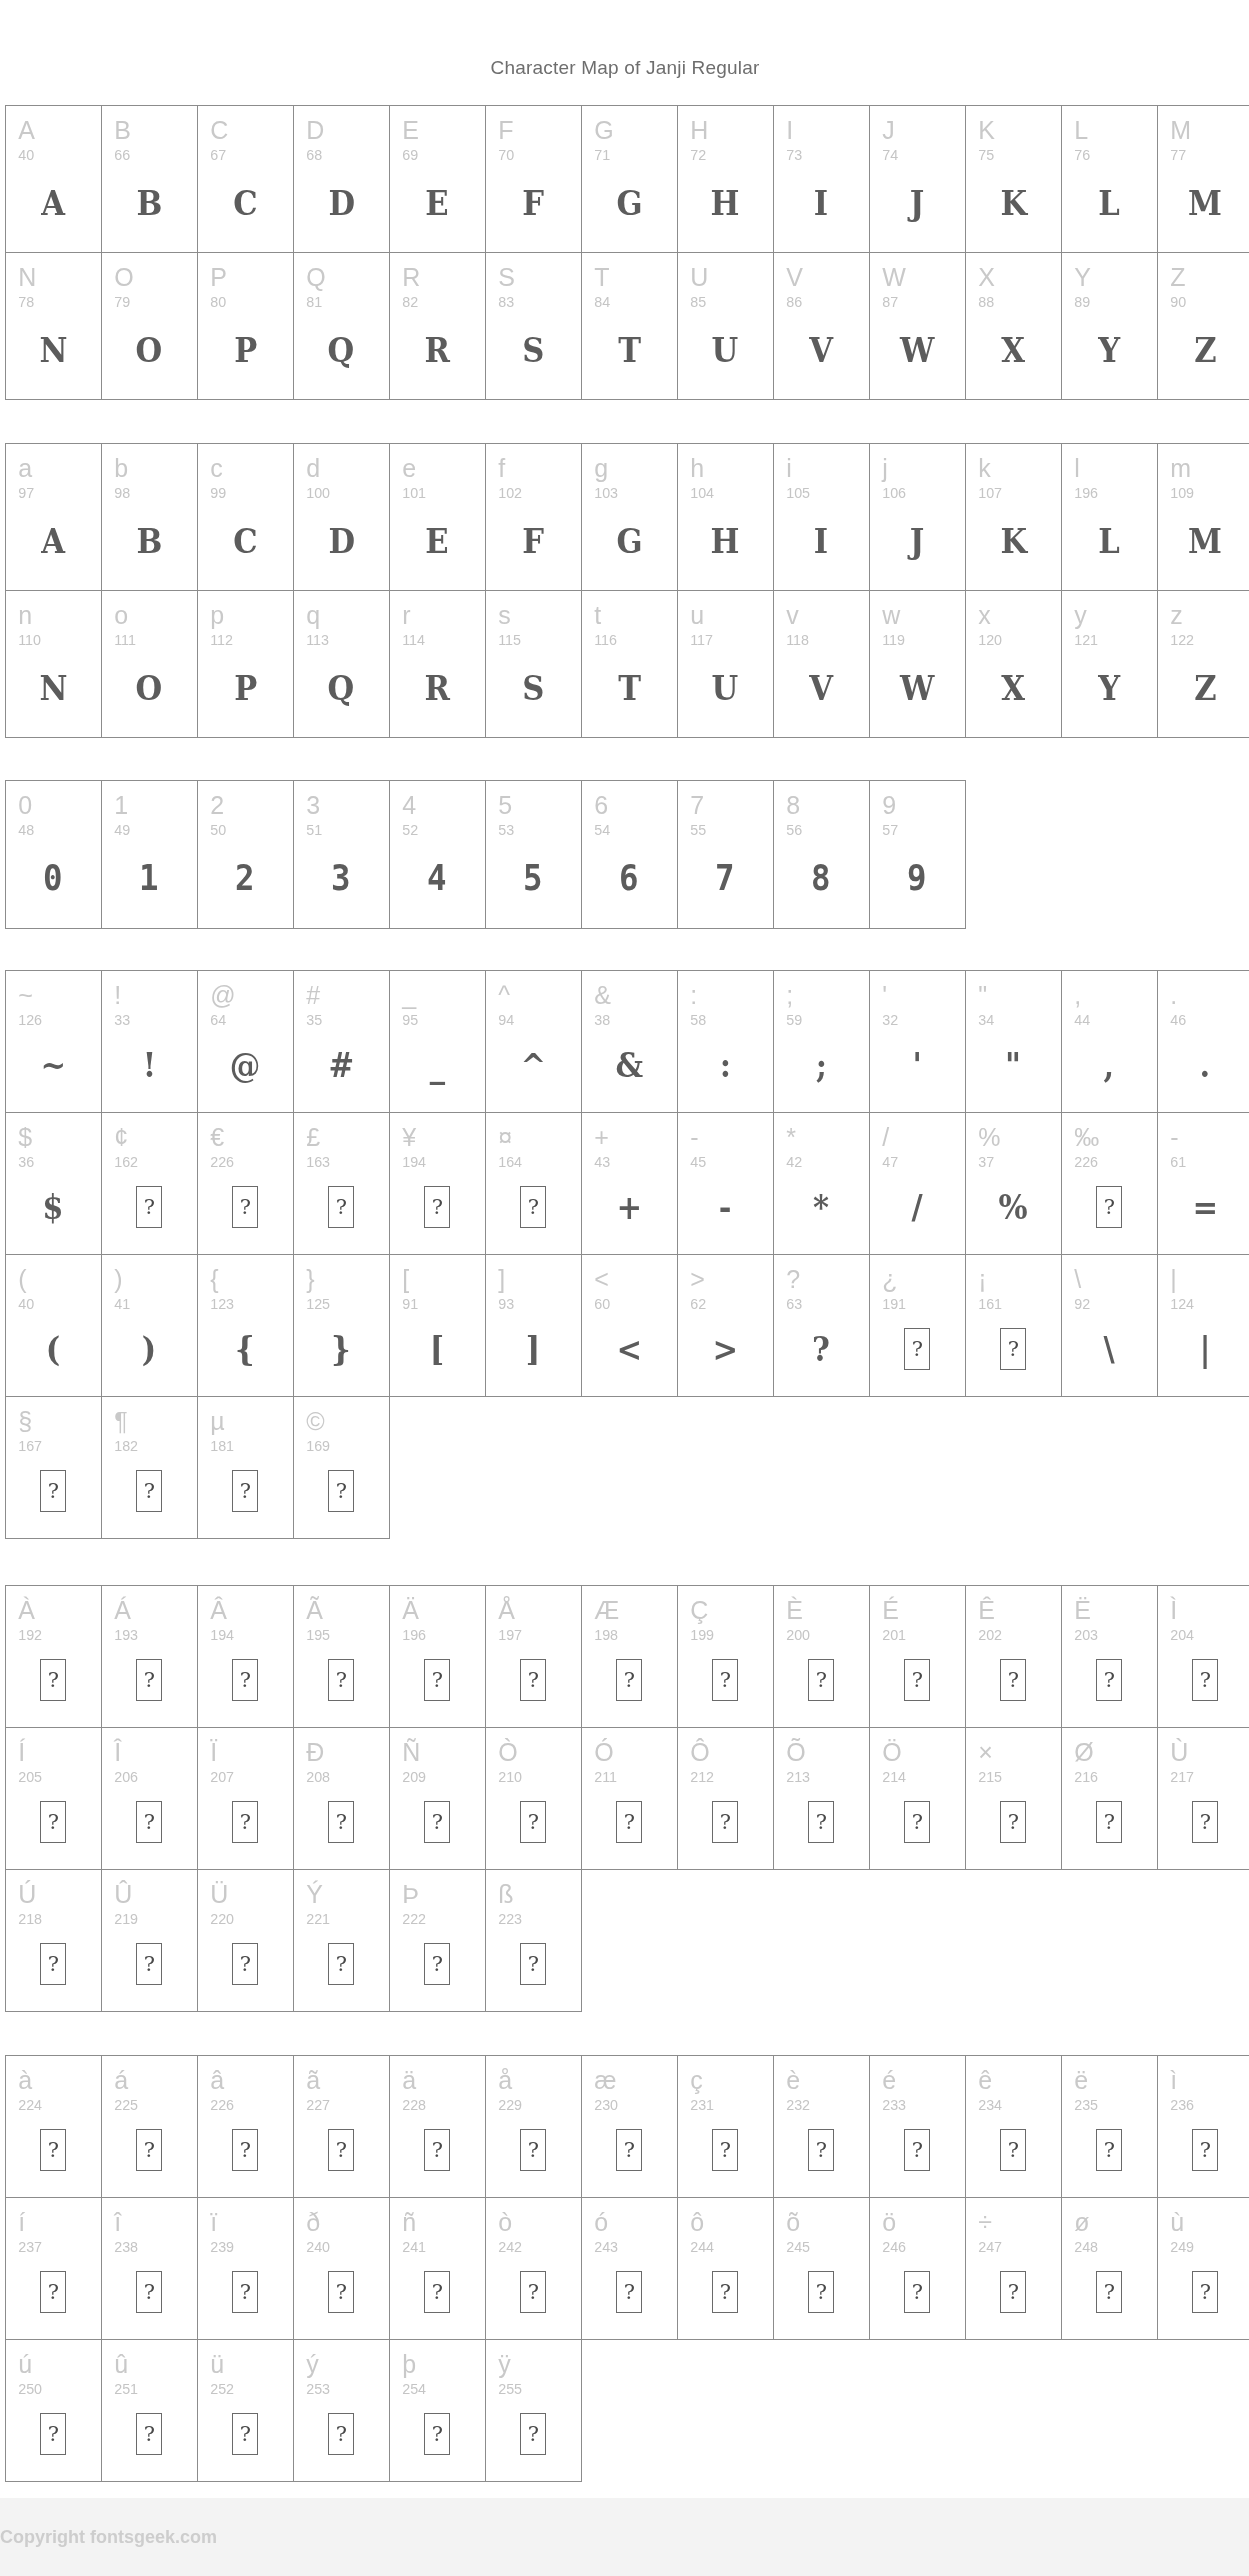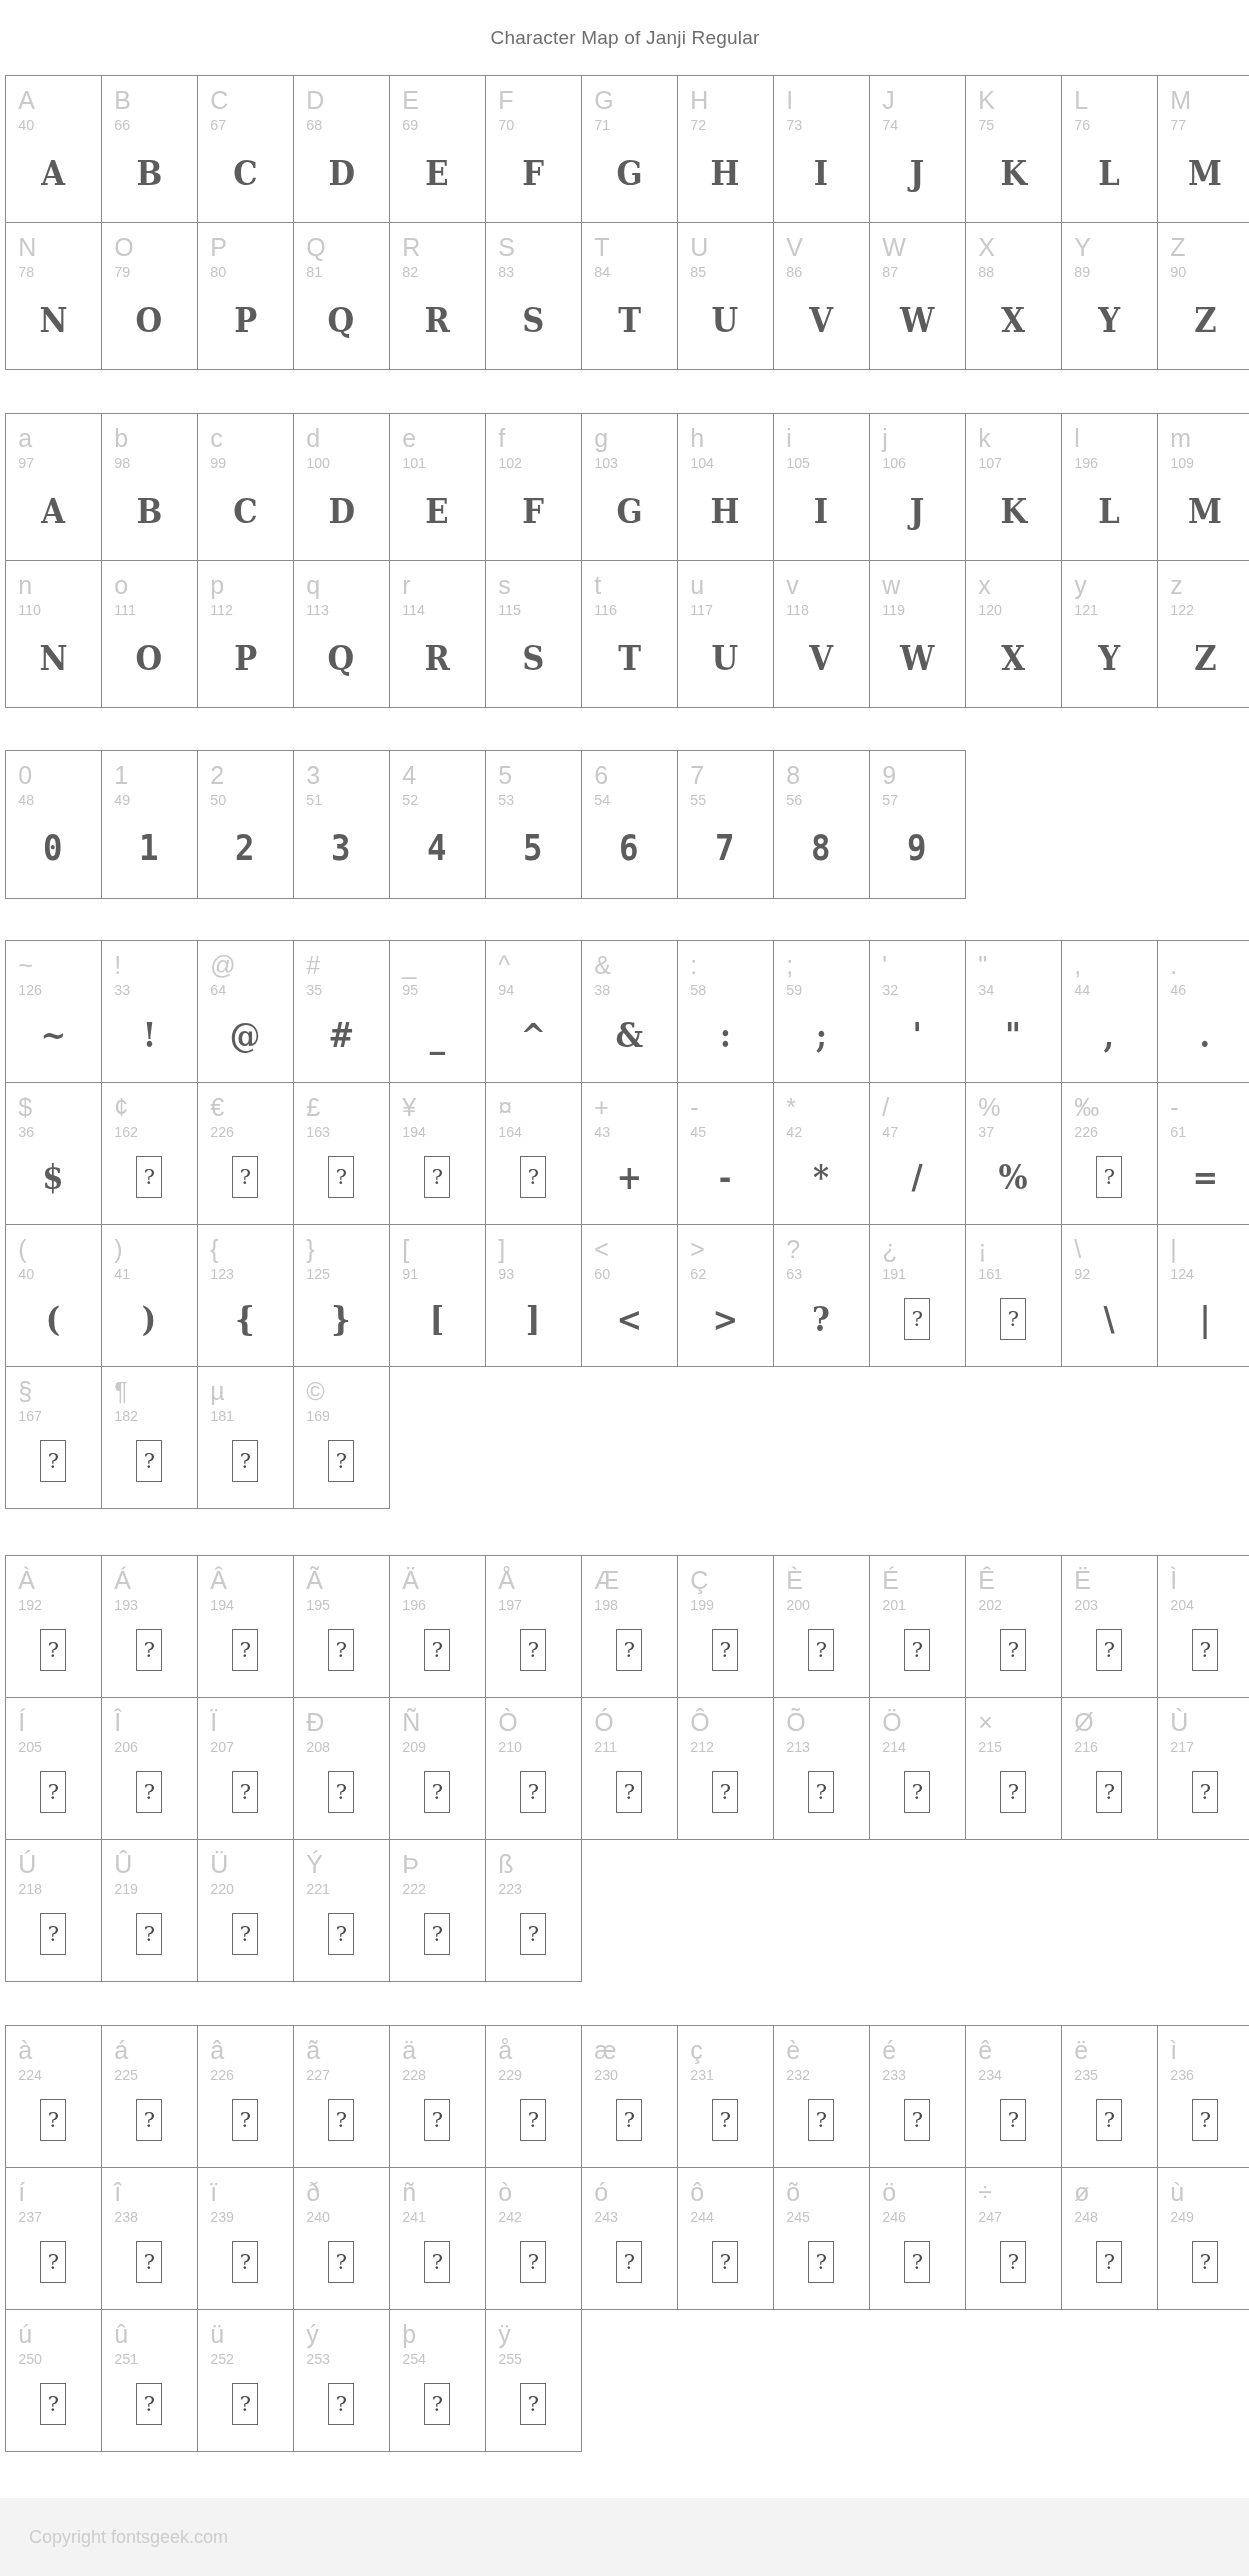--- a/index.html
+++ b/index.html
@@ -2,21 +2,21 @@
 <html><head>
 <meta charset="utf-8">
 <style>
   html,body{margin:0;padding:0;background:#fff;}
   body{
     width:1250px;height:2576px;position:relative;overflow:hidden;
     font-family:"Liberation Sans",sans-serif;
   }
   .pagetitle{
     height:75px;display:flex;align-items:center;justify-content:center;
-    color:#6e6e6e;font-size:19px;font-weight:400;letter-spacing:0.2px;
+    color:#6e6e6e;font-size:19px;font-weight:400;letter-spacing:0.2px;margin-top:30px;
   }
   #charmap{margin-left:4.8px;}
   .charsec{display:block;border-top:1px solid #8c8c8c;width:max-content;}
   #charmap .charsec:nth-child(1){margin-bottom:43px;}
   #charmap .charsec:nth-child(2){margin-bottom:42px;}
   #charmap .charsec:nth-child(3){margin-bottom:41px;}
   #charmap .charsec:nth-child(4){margin-bottom:46px;}
   #charmap .charsec:nth-child(5){margin-bottom:43px;}
   #charmap .charsec:nth-child(6){margin-bottom:46px;}
   .charrow{display:flex;border-left:1px solid #8c8c8c;width:max-content;}
@@ -43,22 +43,22 @@
   }
   .s-digit .glyph{font-family:"DejaVu Sans Mono",monospace;font-size:36px;}
   .notdef{
     display:flex;align-items:center;justify-content:center;
     width:24px;height:40px;border:1.9px solid #6a6a6a;background:#fff;
     font-family:"DejaVu Serif",serif;font-size:21px;color:#4a4a4a;
   }
   .pagefooter{
     position:absolute;left:0;bottom:0;width:1250px;height:78px;
     background:#f3f3f3;display:flex;align-items:center;
-    box-sizing:border-box;padding-left:29px;
-    color:#cdcdcd;font-size:18px;font-weight:400;
+    box-sizing:border-box;
+    color:#cdcdcd;font-size:18px;font-weight:700;
   }
 </style>
 </head>
 <body>
 
 <div class="pagetitle">Character Map of Janji Regular</div>
 
 <div id="charmap">
     <div class="charsec s-tall">
       <div class="charrow">

